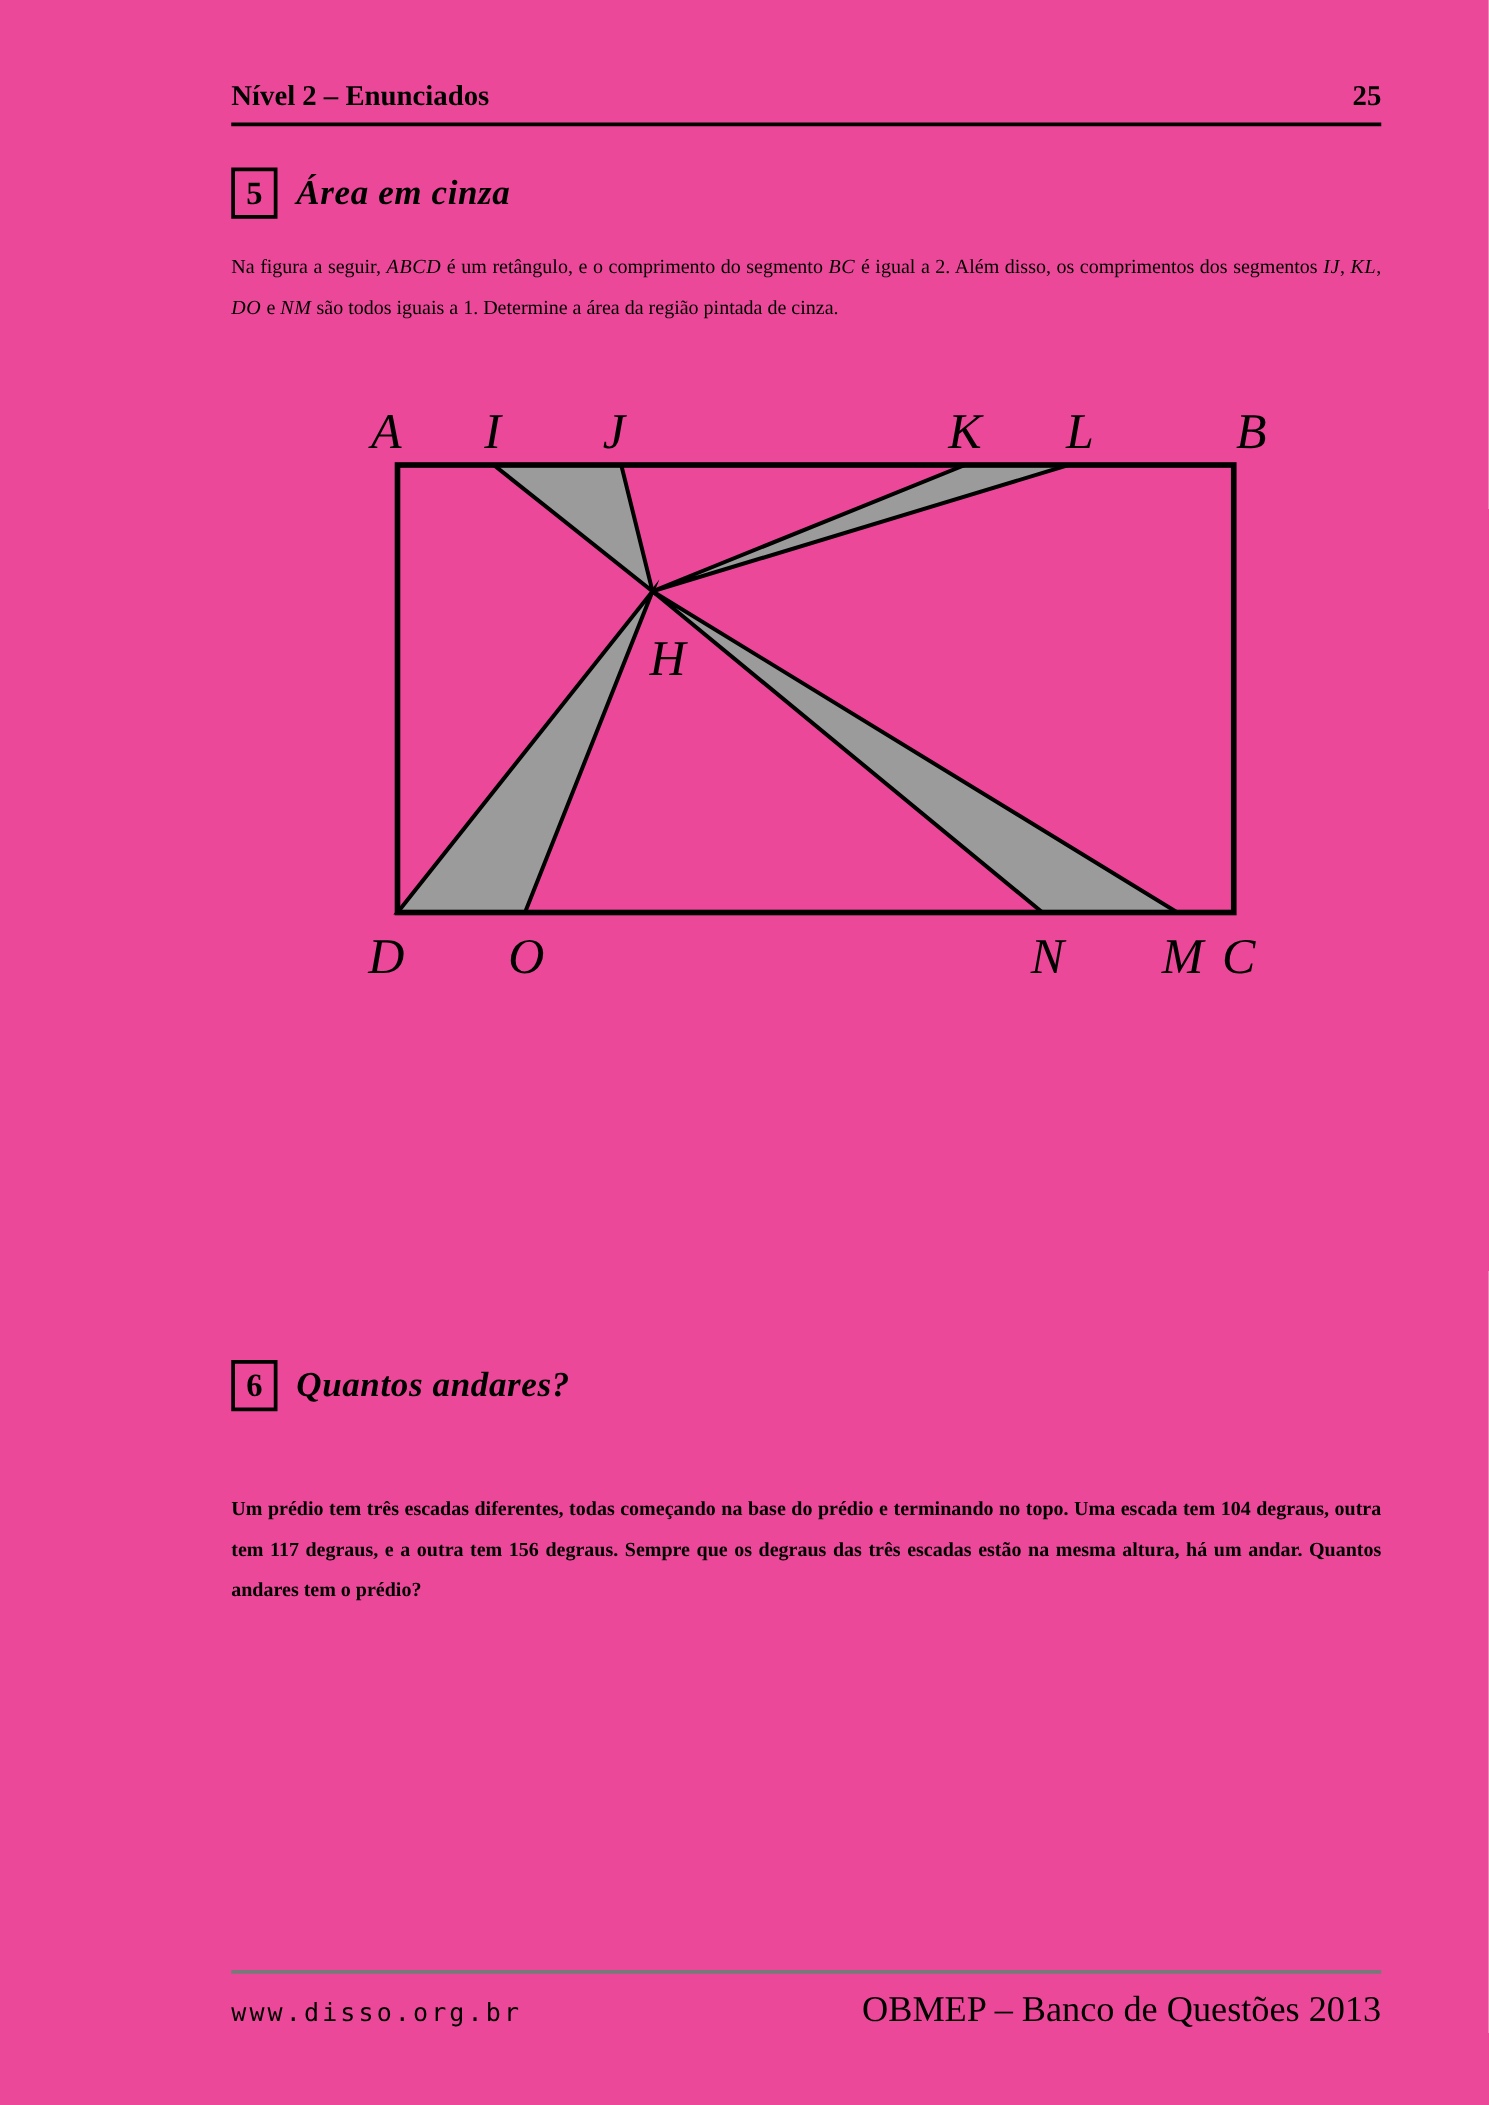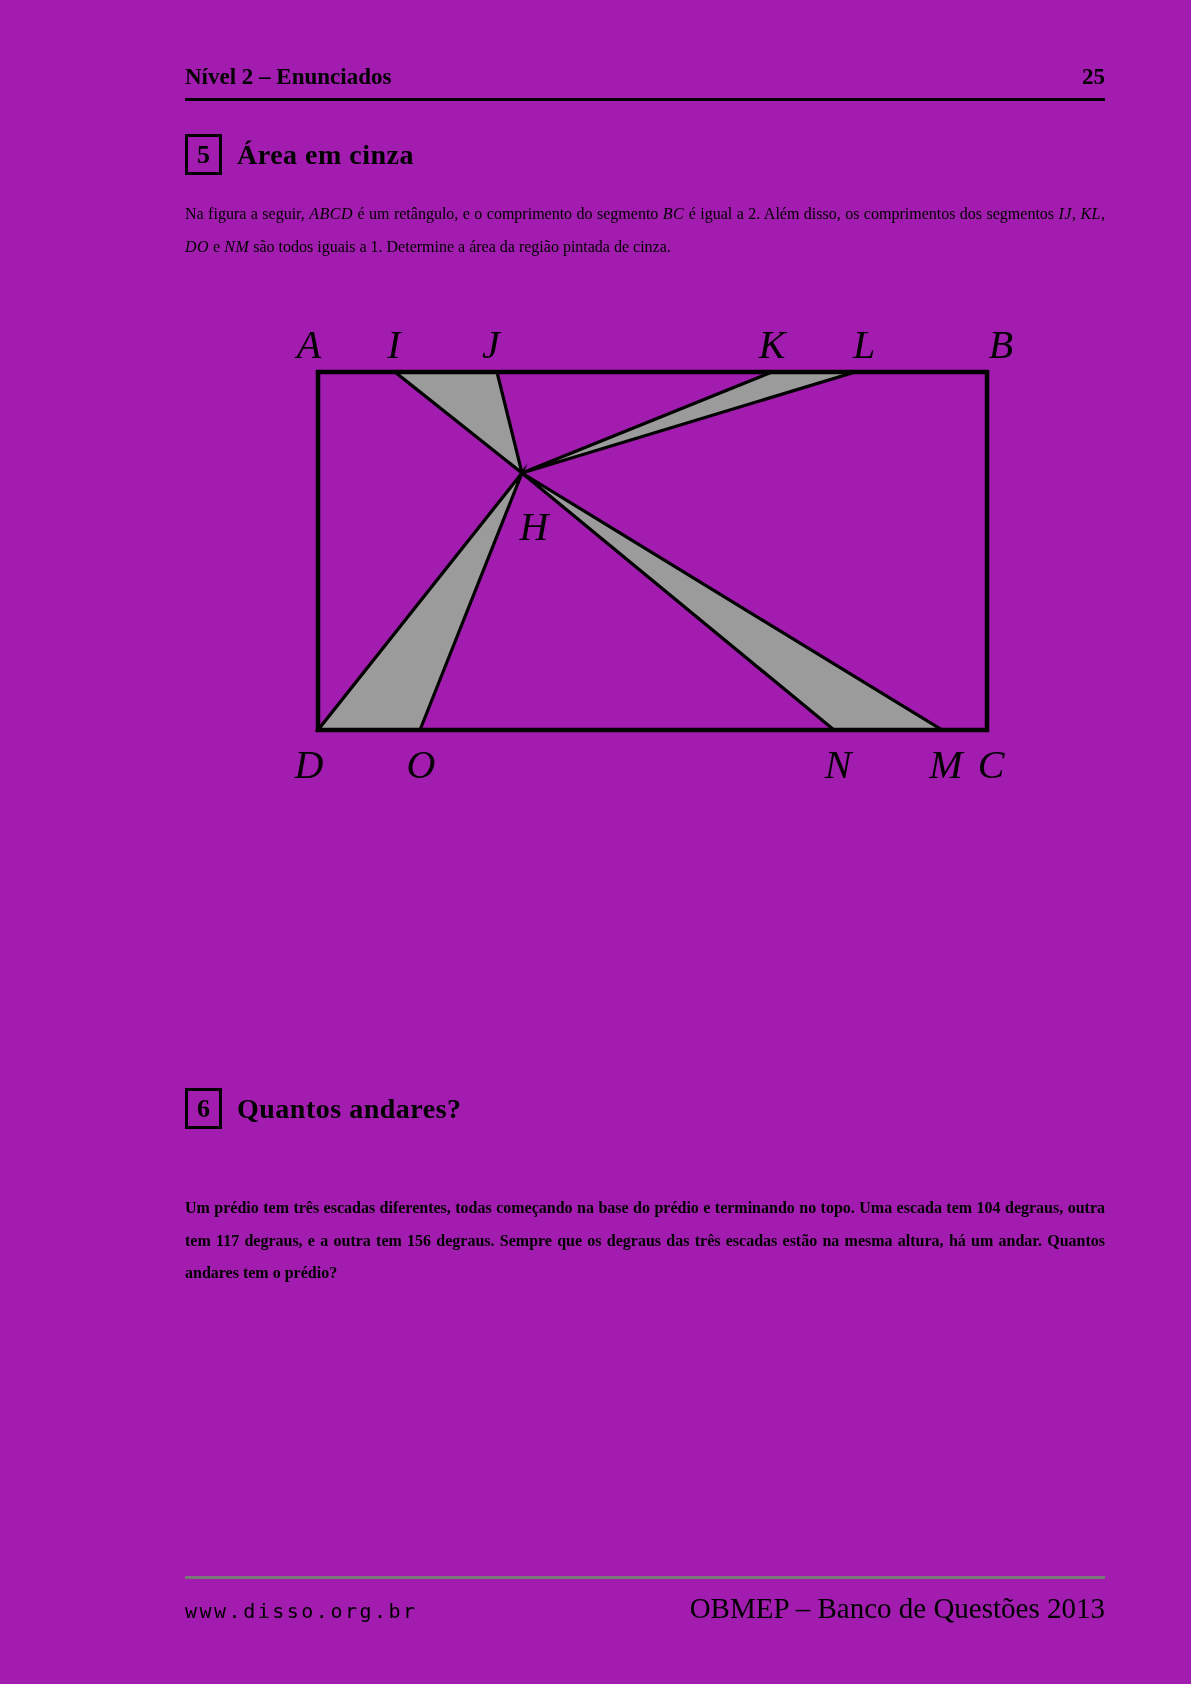--- a/index.html
+++ b/index.html
@@ -1,19 +1,19 @@
 <!DOCTYPE html>
 <html><head>
 <meta charset="utf-8">
 <style>
   html,body{margin:0;padding:0;background:#e8e8e8;}
   .page{
     position:relative;
     width:1191px;height:1684px;
-    background:#a21caf;
+    background:#ec4899;
     font-family:"Liberation Serif", serif;
     color:#000;
     overflow:hidden;
     margin:0 auto;
   }
   .abs{position:absolute;}
   
   .header{
     left:185px;top:64px;width:920px;
     display:flex;justify-content:space-between;align-items:baseline;
@@ -24,21 +24,21 @@
   
   .prob-heading{
     left:185px;display:flex;align-items:center;gap:15px;
   }
   .numbox{
     display:inline-block;border:3px solid #000;
     font-weight:bold;font-size:26px;line-height:1;
     padding:5px 9px 4px 9px;
   }
   .ptitle{
-    font-weight:bold;font-size:28px;letter-spacing:.5px;
+    font-style:italic;font-weight:bold;font-size:28px;letter-spacing:.5px;
   }
   
   .bodytext{
     left:185px;width:920px;
     font-size:16px;line-height:32.5px;
     text-align:justify;margin:0;
   }
   .mvar{font-style:italic;letter-spacing:.5px;}
   
   .figure-svg{left:275px;top:290px;}

